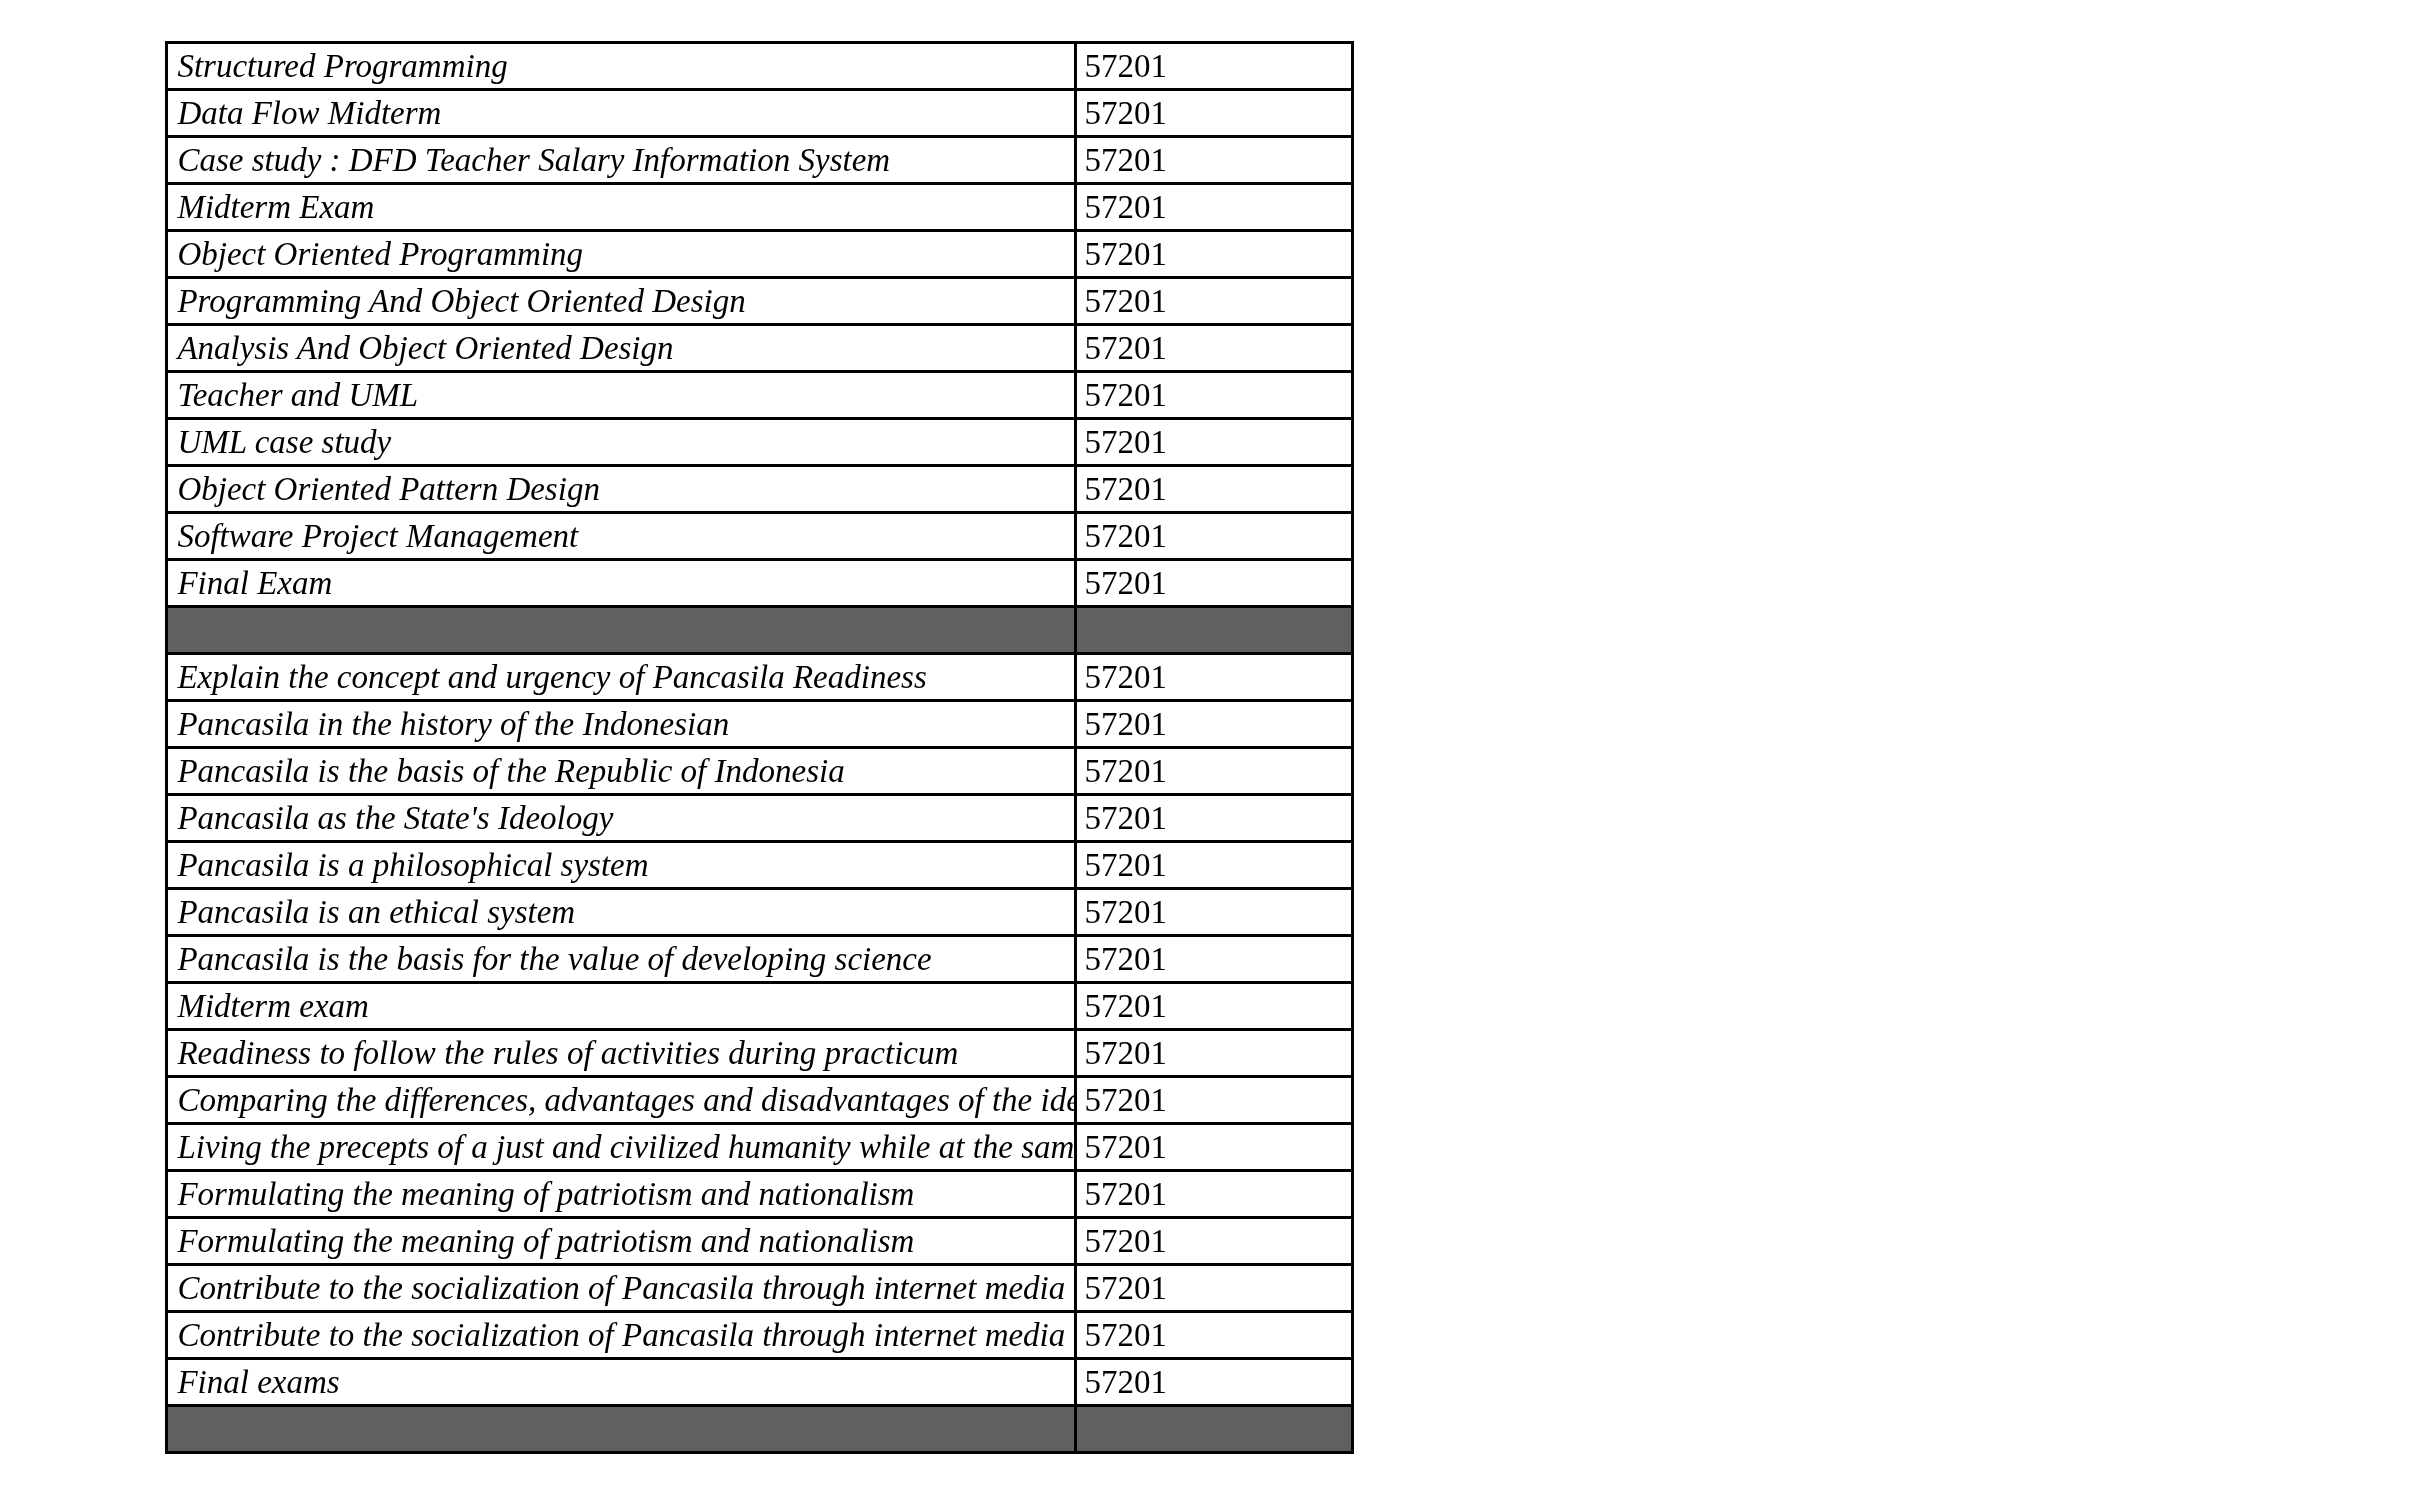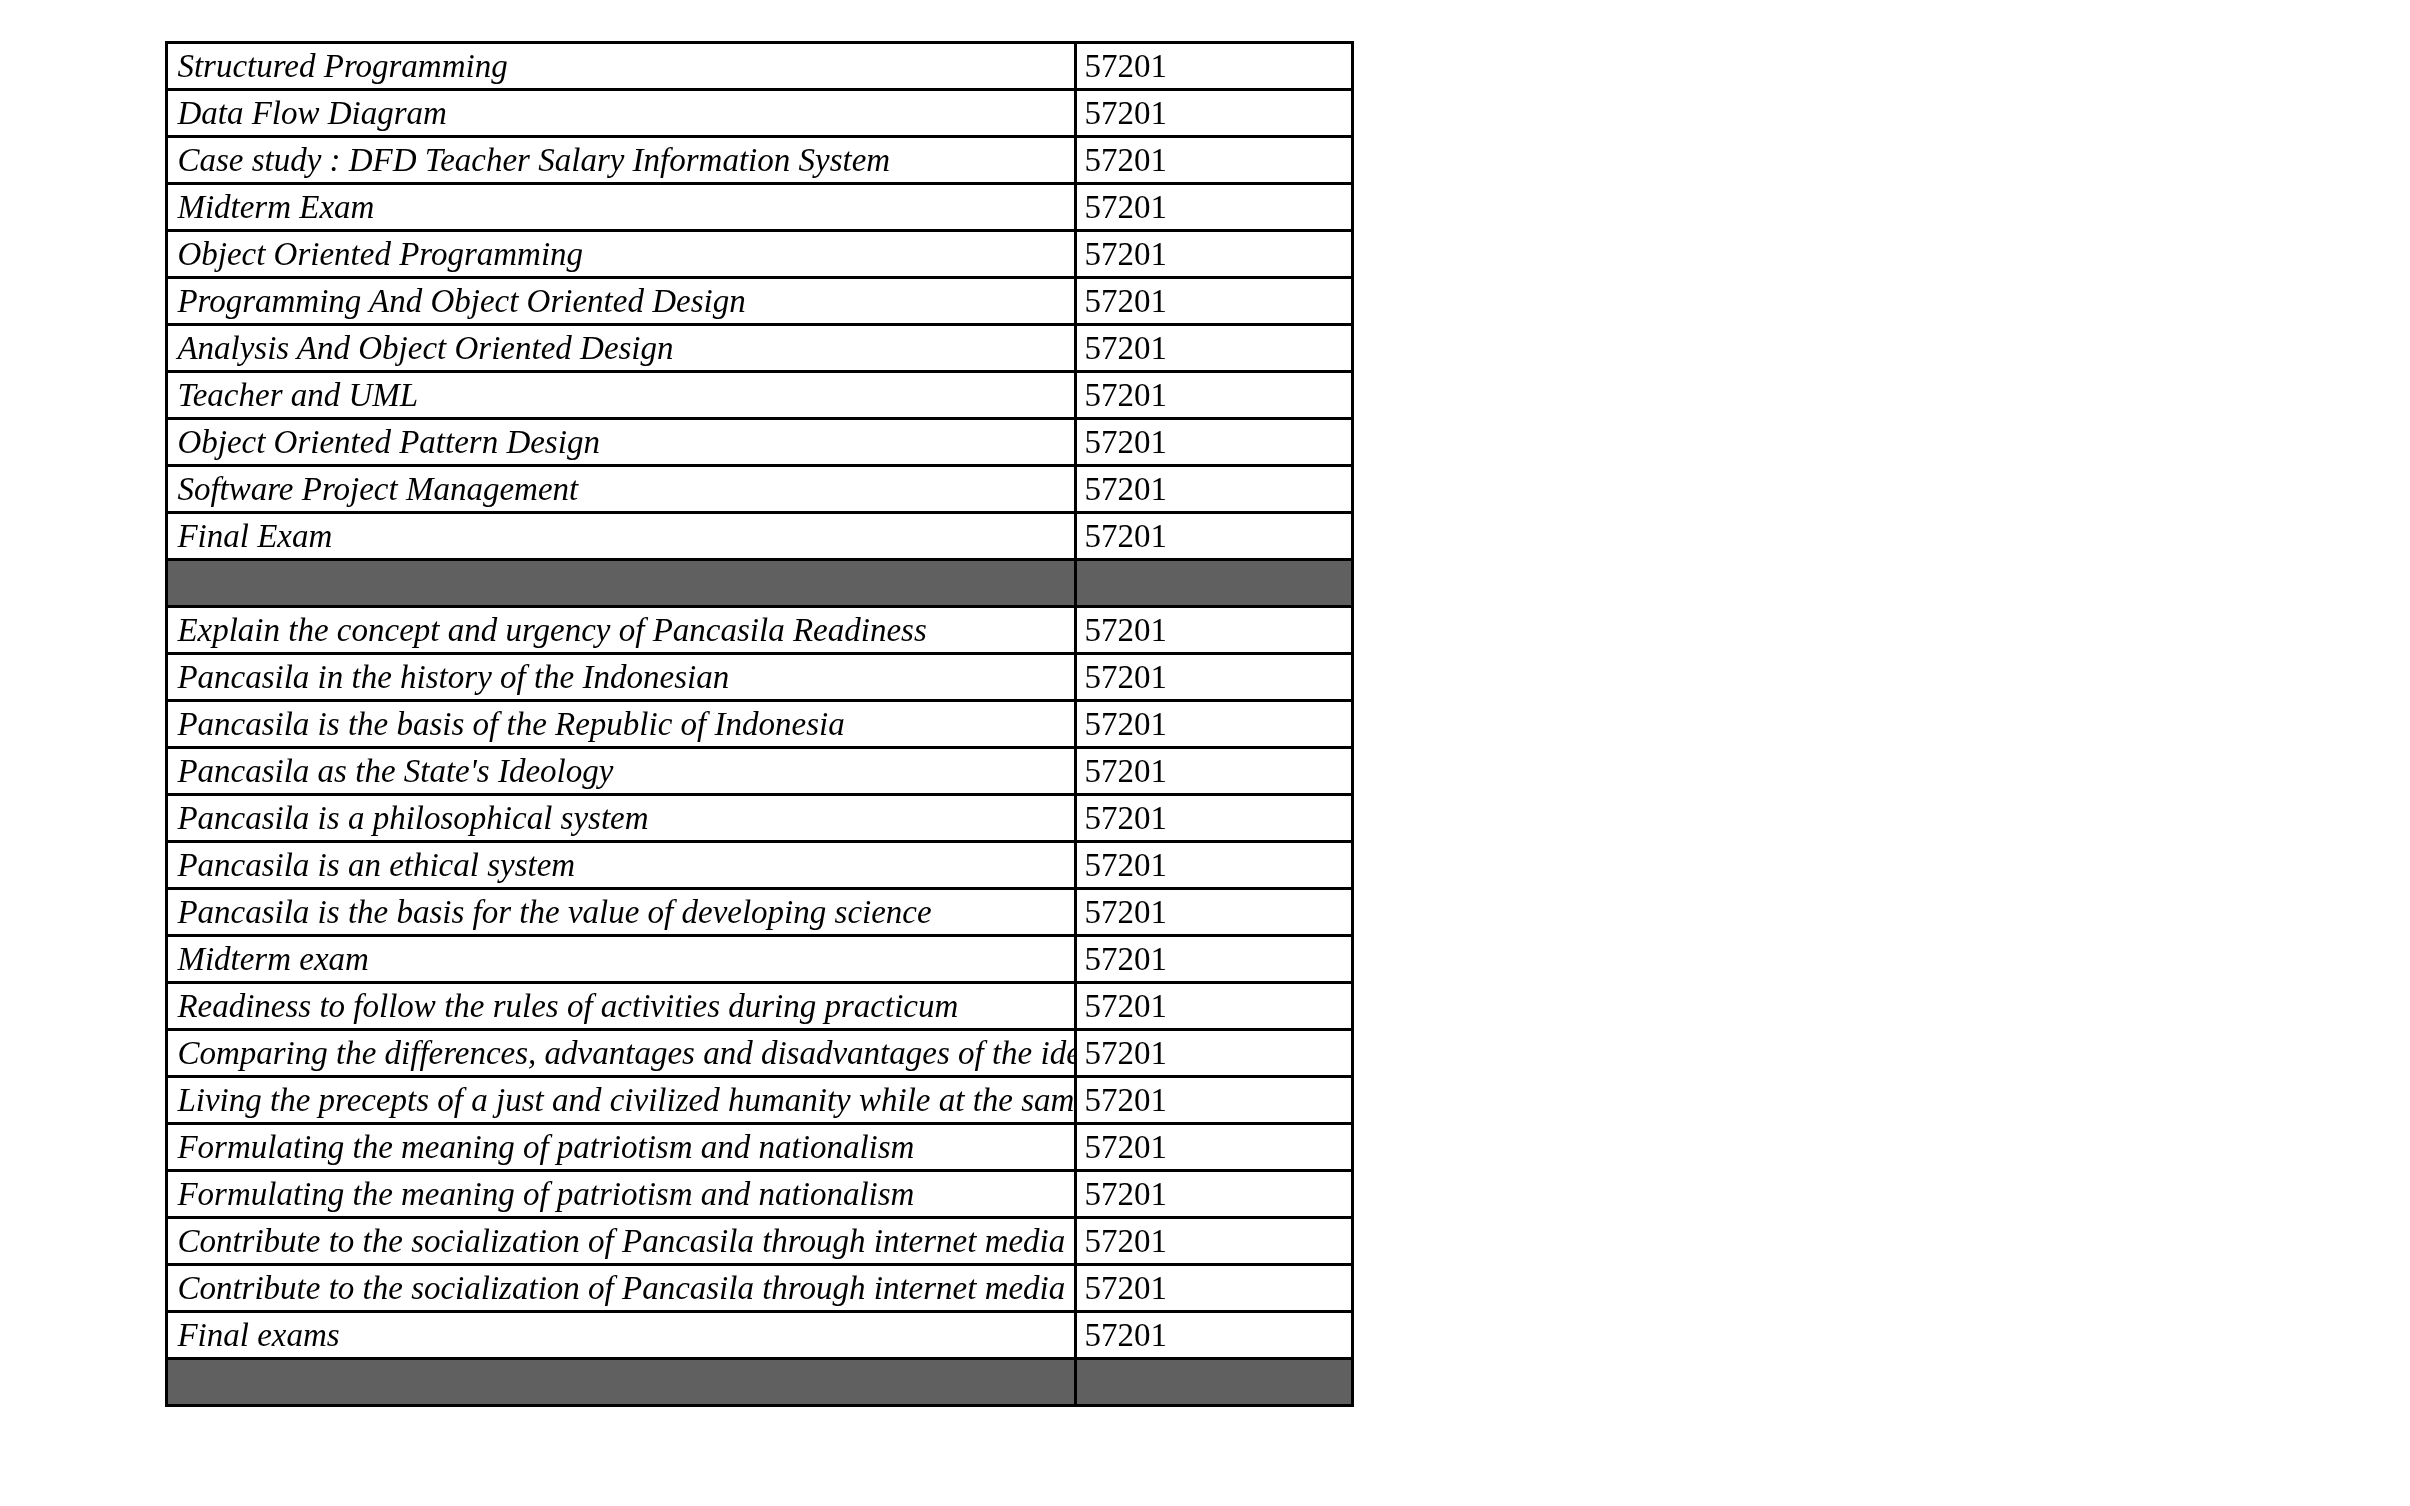--- a/index.html
+++ b/index.html
@@ -57,21 +57,21 @@
     <colgroup>
       <col class="col-topic">
       <col class="col-code">
     </colgroup>
     <tbody id="table-body">
         <tr class="data-row">
           <td class="topic-cell">Structured Programming</td>
           <td class="code-cell">57201</td>
         </tr>
         <tr class="data-row">
-          <td class="topic-cell">Data Flow Diagram</td>
+          <td class="topic-cell">Data Flow Midterm</td>
           <td class="code-cell">57201</td>
         </tr>
         <tr class="data-row">
           <td class="topic-cell">Case study : DFD Teacher Salary Information System</td>
           <td class="code-cell">57201</td>
         </tr>
         <tr class="data-row">
           <td class="topic-cell">Midterm Exam</td>
           <td class="code-cell">57201</td>
         </tr>
@@ -82,20 +82,24 @@
         <tr class="data-row">
           <td class="topic-cell">Programming And Object Oriented Design</td>
           <td class="code-cell">57201</td>
         </tr>
         <tr class="data-row">
           <td class="topic-cell">Analysis And Object Oriented Design</td>
           <td class="code-cell">57201</td>
         </tr>
         <tr class="data-row">
           <td class="topic-cell">Teacher and UML</td>
+          <td class="code-cell">57201</td>
+        </tr>
+        <tr class="data-row">
+          <td class="topic-cell">UML case study</td>
           <td class="code-cell">57201</td>
         </tr>
         <tr class="data-row">
           <td class="topic-cell">Object Oriented Pattern Design</td>
           <td class="code-cell">57201</td>
         </tr>
         <tr class="data-row">
           <td class="topic-cell">Software Project Management</td>
           <td class="code-cell">57201</td>
         </tr>

